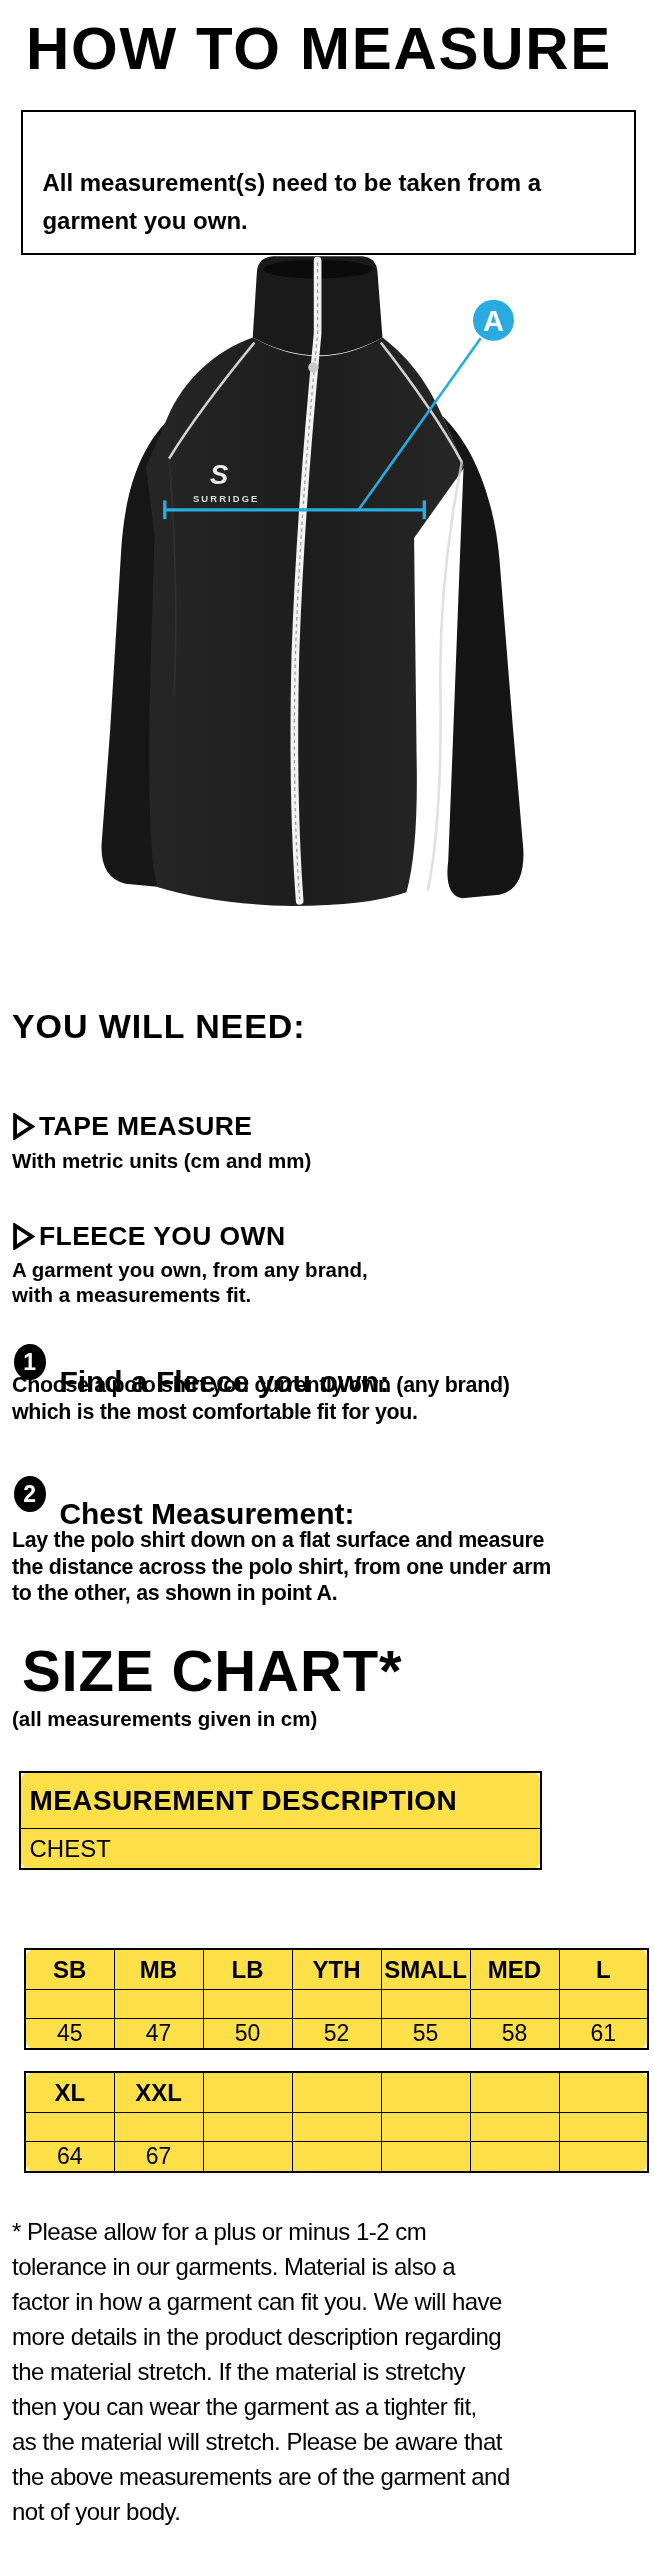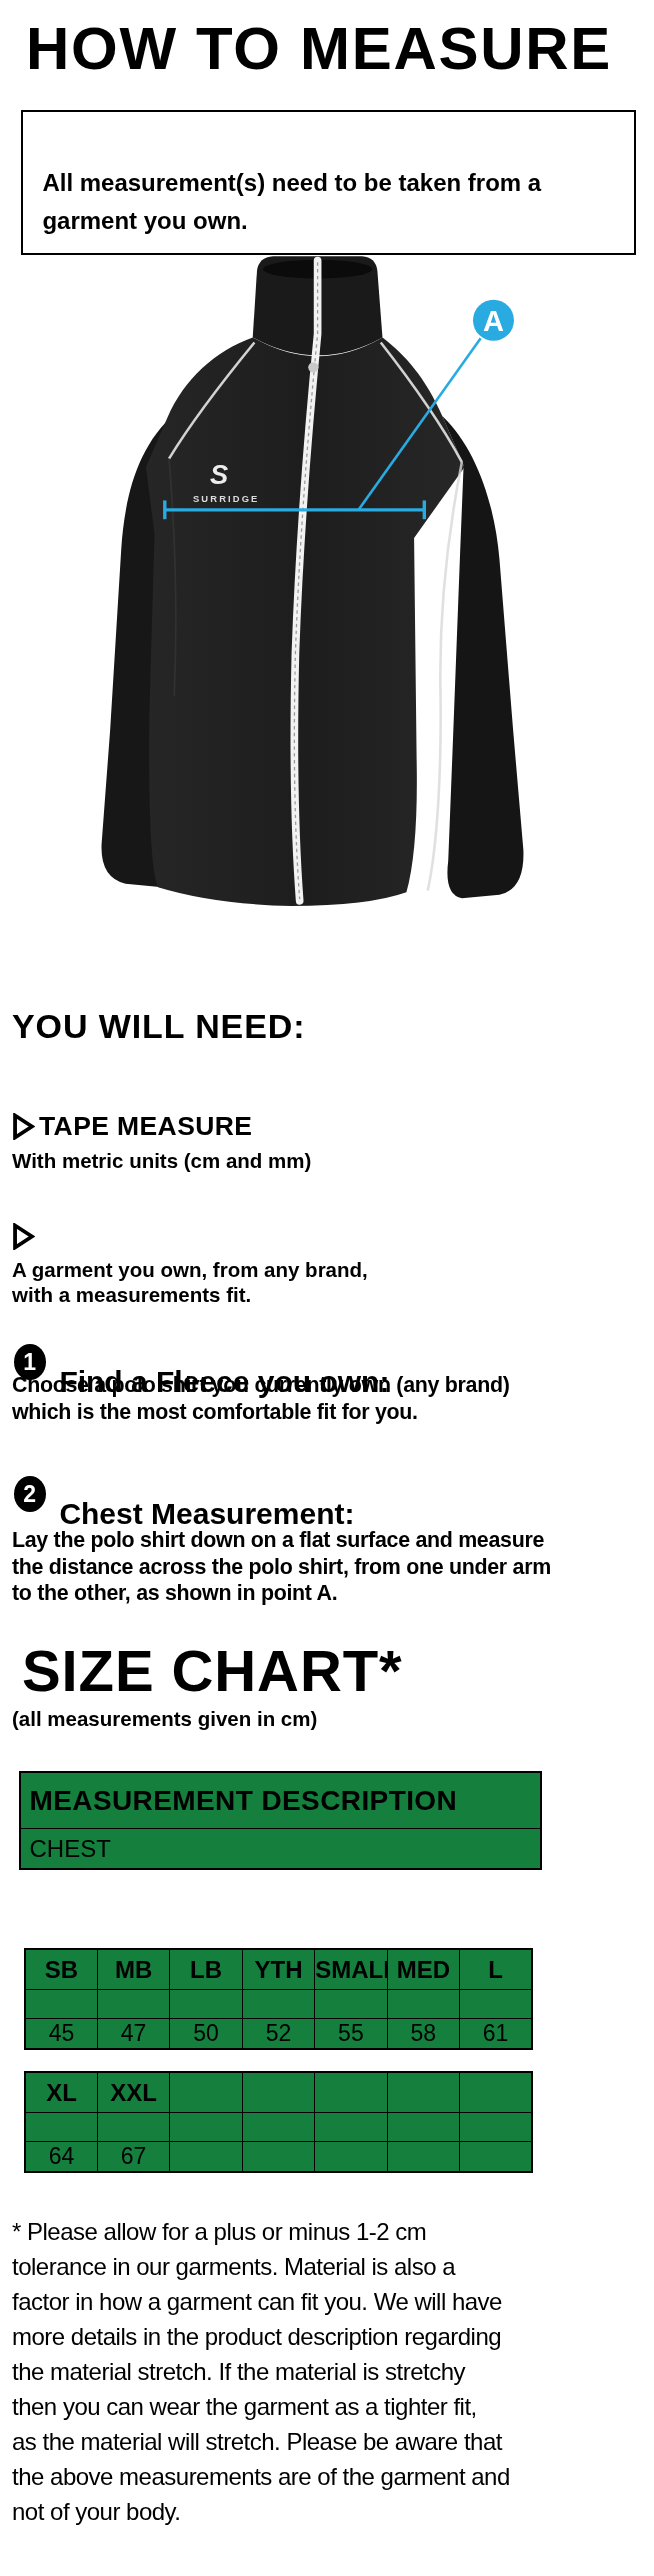--- a/index.html
+++ b/index.html
@@ -32,30 +32,30 @@
   .badge{width:32px;height:36px;background:#000;border-radius:50%;color:#fff;
          font-size:23px;font-weight:700;display:flex;align-items:center;justify-content:center;flex:0 0 auto;}
   .step-title{font-size:30px;font-weight:700;white-space:nowrap;margin-top:40px;}
   .step-desc{left:12px;font-size:21.4px;font-weight:700;line-height:26.5px;letter-spacing:-0.3px;width:639px;}
   .step-desc.d1{top:1372px;}
   .step-desc.d2{top:1527px;}
 
   .sc-title{left:22px;top:1637px;font-size:58px;font-weight:700;letter-spacing:0.9px;white-space:nowrap;}
   .sc-sub{left:12px;top:1707px;font-size:20.5px;font-weight:700;}
 
-  table{border-collapse:collapse;position:absolute;table-layout:fixed;background:#15803d;}
+  table{border-collapse:collapse;position:absolute;table-layout:fixed;background:#fde047;border-radius:14px;}
   td{border:1.7px solid #000;overflow:hidden;}
 
   .desc-table{left:19px;top:1771px;width:523px;border:2.6px solid #000;}
   .desc-table td{padding-left:8.5px;vertical-align:middle;}
   .t1-title{height:53px;font-size:28px;font-weight:700;letter-spacing:0.4px;}
   .t1-unit{height:36px;font-size:23px;font-weight:700;}
   .t1-meas{height:37px;font-size:24px;font-weight:400;}
 
-  .size-table{left:24px;top:1948px;width:509px;border:2.6px solid #000;}
+  .size-table{left:24px;top:1948px;width:625px;border:2.6px solid #000;}
   .size-table td{text-align:center;vertical-align:middle;padding:0;}
   .size-table .hd td{height:39px;font-size:24px;font-weight:700;}
   .size-table .emp td{height:28px;}
   .size-table .val td{height:29px;font-size:23px;font-weight:400;}
   .size-table.two{top:2071px;}
 
   .footnote{left:12px;top:2214px;width:642px;font-size:24px;font-weight:400;
             line-height:35px;letter-spacing:-0.5px;}
 </style>
 </head>
@@ -107,20 +107,21 @@
       <path d="M3.5,3 L23.5,16 L3.5,29 Z" fill="#fff" stroke="#000" stroke-width="4.5" stroke-linejoin="miter"></path>
     </svg>
     <span class="need-title">TAPE MEASURE</span>
   </div>
   <div class="abs need-desc d1 ml">With metric units (cm and mm)</div>
 
   <div class="abs need-row r2">
     <svg class="tri" viewBox="0 0 27 32">
       <path d="M3.5,3 L23.5,16 L3.5,29 Z" fill="#fff" stroke="#000" stroke-width="4.5" stroke-linejoin="miter"></path>
     </svg>
+    <span class="need-title">FLEECE YOU OWN</span>
   </div>
   <div class="abs need-desc d2 ml">A garment you own, from any brand,
 with a measurements fit.</div>
 
   <div class="abs step-row s1">
     <span class="badge">1</span>
     <span class="step-title">Find a Fleece you own:</span>
   </div>
   <div class="abs step-desc d1 ml">Choose a polo shirt you currently own (any brand)
 which is the most comfortable fit for you.</div>

